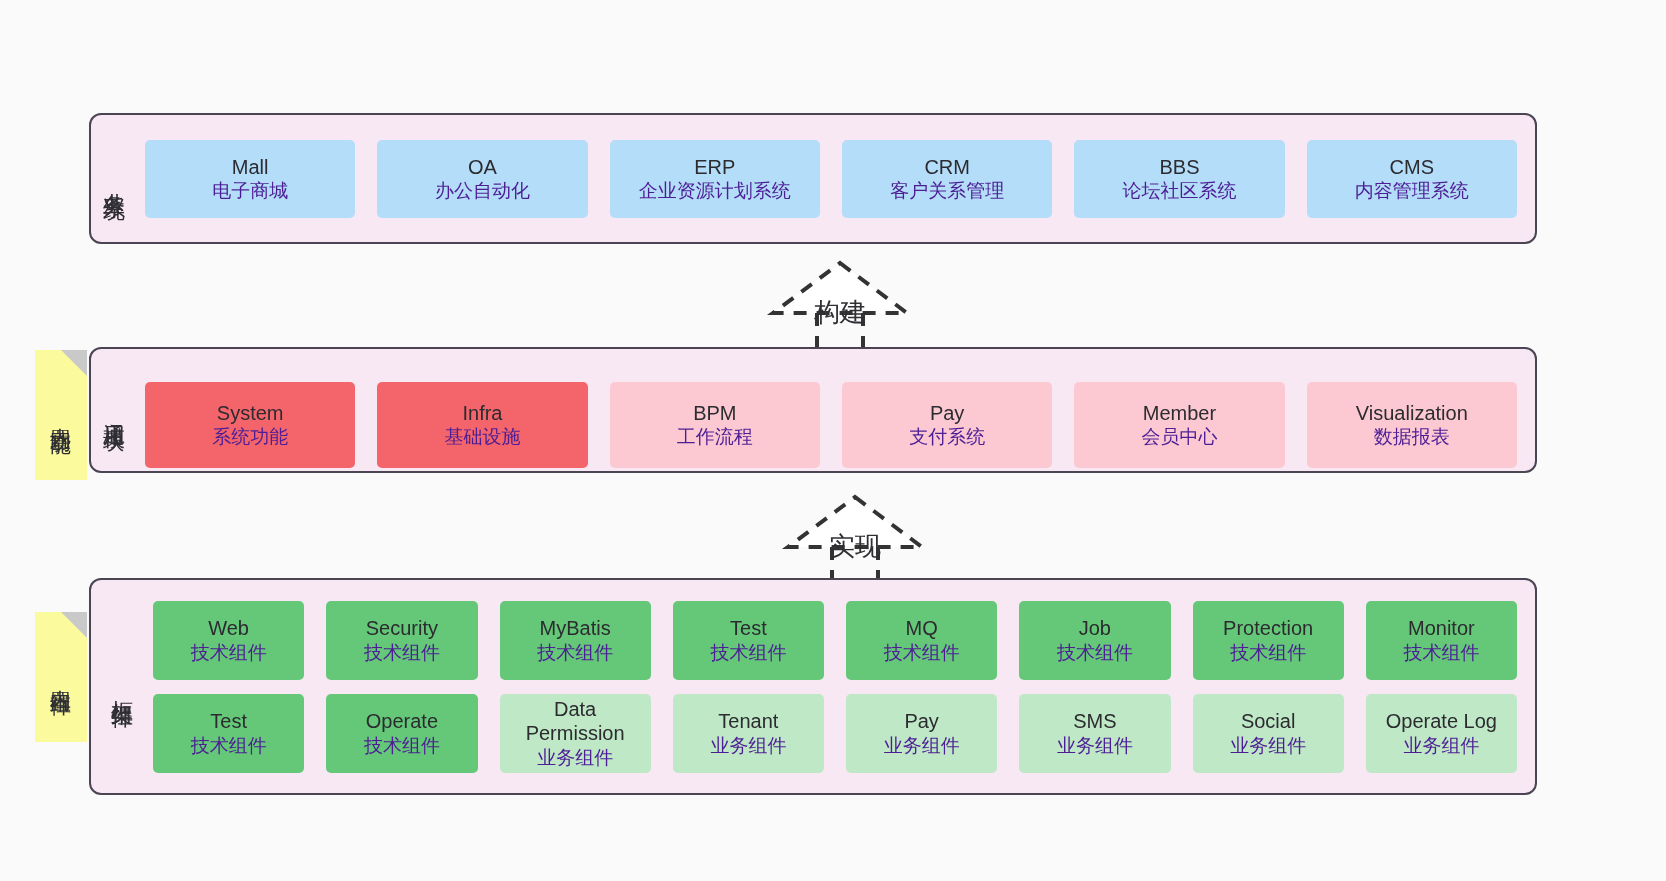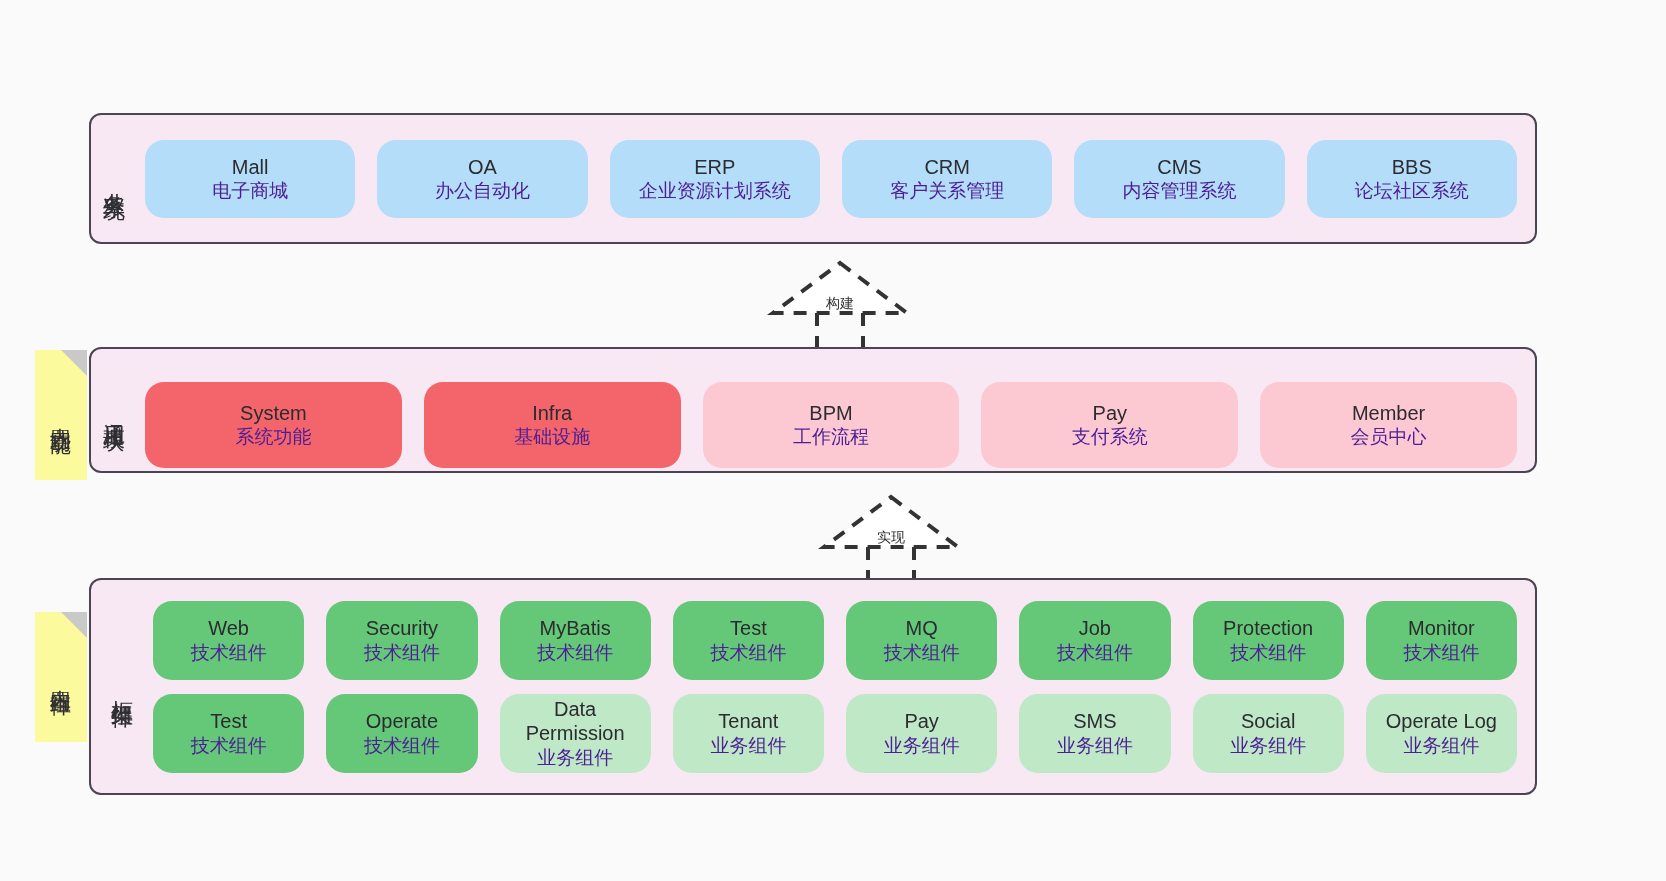--- a/index.html
+++ b/index.html
@@ -60,21 +60,21 @@
   }
 
   .row {
     display: flex;
     gap: 22px;
   }
 
   
   .node {
     flex: 1 1 0;
-    border-radius: 19px;
+    border-radius: 5px;
     display: flex;
     flex-direction: column;
     align-items: center;
     justify-content: center;
     text-align: center;
     box-sizing: border-box;
     padding: 6px 4px;
     line-height: 1.22;
   }
   .node .n-title {
@@ -128,21 +128,21 @@
     position: absolute;
     width: 170px;
     height: 96px;
   }
   .arrow svg { display: block; overflow: visible; }
   .arrow-label {
     position: absolute;
     left: 50%;
     transform: translateX(-50%);
     top: 40px;
-    font-size: 14px;
+    font-size: 26px;
     color: #2f2f33;
     background: transparent;
     white-space: nowrap;
     user-select: none;
   }
 </style>
 </head>
 <body>
 
 <div id="canvas">
@@ -161,26 +161,26 @@
         </div>
         <div class="node h-business c-blue">
           <span class="n-title">ERP</span>
           <span class="n-sub">企业资源计划系统</span>
         </div>
         <div class="node h-business c-blue">
           <span class="n-title">CRM</span>
           <span class="n-sub">客户关系管理</span>
         </div>
         <div class="node h-business c-blue">
+          <span class="n-title">BBS</span>
+          <span class="n-sub">论坛社区系统</span>
+        </div>
+        <div class="node h-business c-blue">
           <span class="n-title">CMS</span>
           <span class="n-sub">内容管理系统</span>
-        </div>
-        <div class="node h-business c-blue">
-          <span class="n-title">BBS</span>
-          <span class="n-sub">论坛社区系统</span>
         </div>
       </div>
     </div>
   </div>
 
   <div class="arrow" id="arrow-build" style="left:755px; top:255px;">
     <svg width="170" height="96" viewBox="0 0 170 96">
 
       <polygon points="85,8 152,58 18,58" fill="#ffffff" stroke="#333333" stroke-width="4" stroke-dasharray="13 10" stroke-linejoin="miter"></polygon>
 
@@ -211,25 +211,29 @@
           <span class="n-sub">工作流程</span>
         </div>
         <div class="node h-module c-pink">
           <span class="n-title">Pay</span>
           <span class="n-sub">支付系统</span>
         </div>
         <div class="node h-module c-pink">
           <span class="n-title">Member</span>
           <span class="n-sub">会员中心</span>
         </div>
+        <div class="node h-module c-pink">
+          <span class="n-title">Visualization</span>
+          <span class="n-sub">数据报表</span>
+        </div>
       </div>
     </div>
   </div>
 
-  <div class="arrow" id="arrow-implement" style="left:806px; top:489px;">
+  <div class="arrow" id="arrow-implement" style="left:770px; top:489px;">
     <svg width="170" height="96" viewBox="0 0 170 96">
       <polygon points="85,8 152,58 18,58" fill="#ffffff" stroke="#333333" stroke-width="4" stroke-dasharray="13 10" stroke-linejoin="miter"></polygon>
       <path d="M 62,58 L 62,96 M 108,58 L 108,96 M 62,94 L 108,94" fill="none" stroke="#333333" stroke-width="4" stroke-dasharray="13 10"></path>
     </svg>
     <span class="arrow-label">实现</span>
   </div>
 
   <div class="note" id="note-builtin-component" style="left:35px; top:612px; width:52px; height:130px;">
     <span class="fold"></span>
     <span>内置组件</span>

